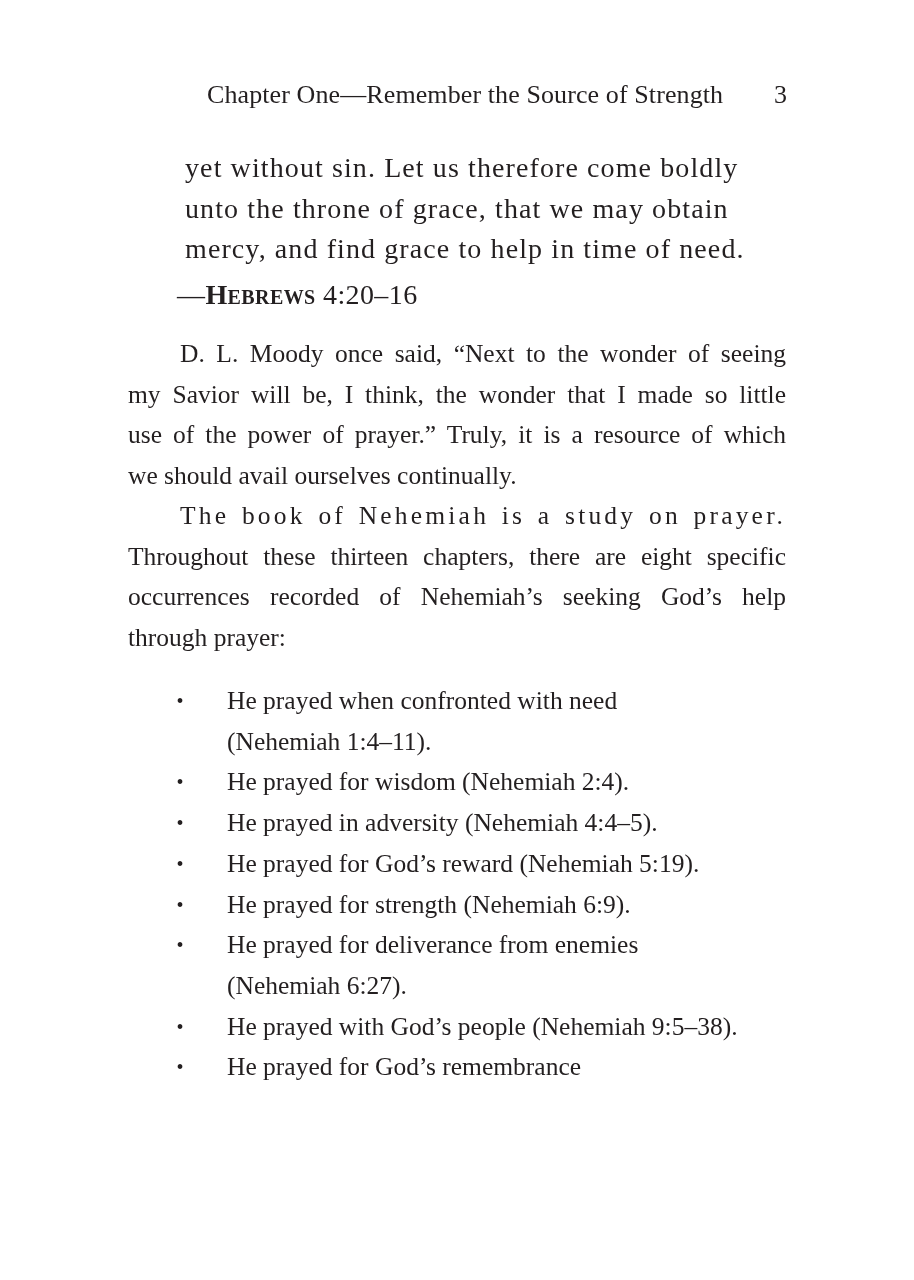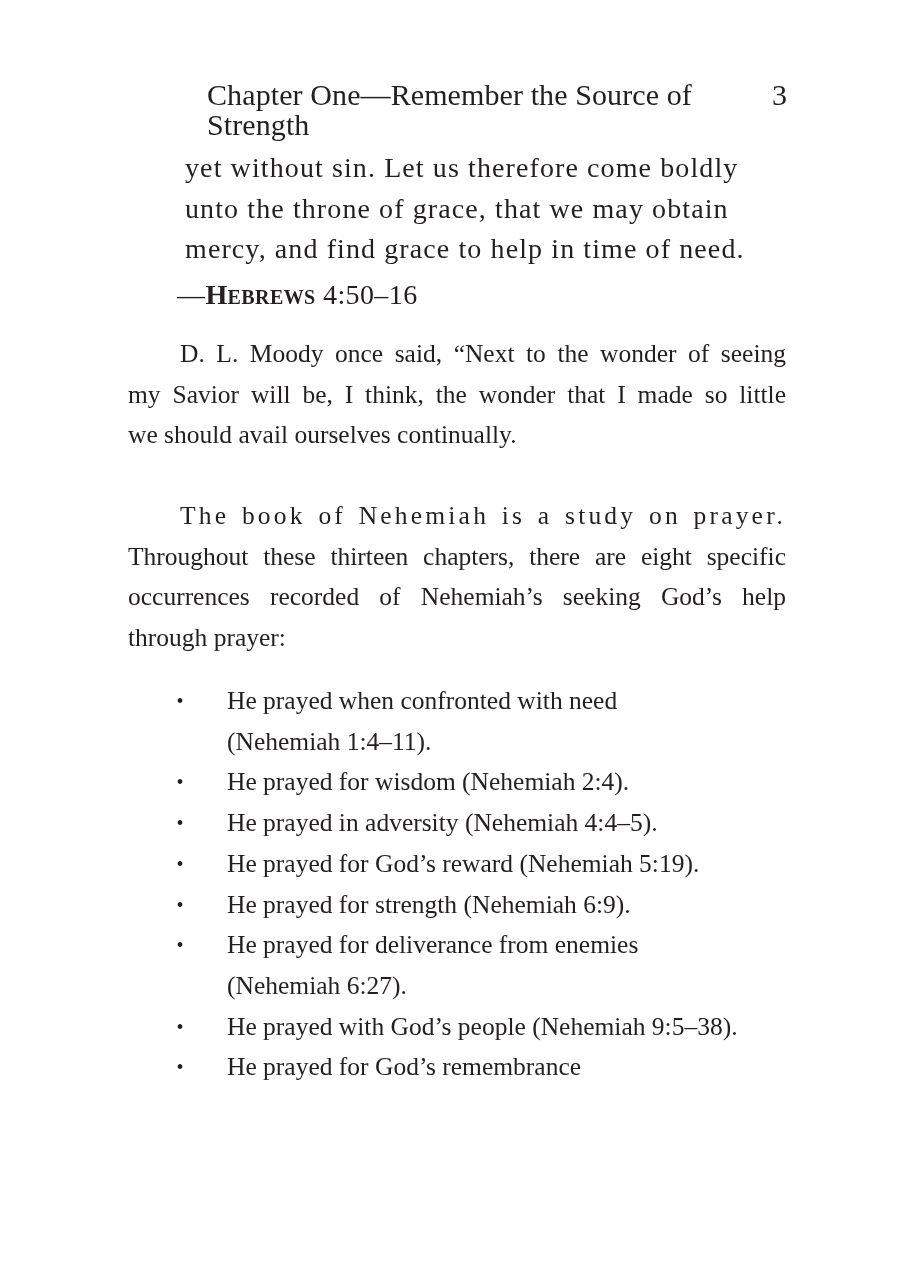--- a/index.html
+++ b/index.html
@@ -14,21 +14,21 @@
       overflow: hidden;
       color: #231f20;
       font-family: "Liberation Serif", "DejaVu Serif", serif;
     }
     .running-head {
       position: absolute;
       top: 80px;
       left: 207px;
       width: 580px;
       height: 30px;
-      font-size: 30px;
+      font-size: 26px;
       line-height: 30px;
     }
     .running-head .title {
       position: absolute;
       left: 0;
       top: 0;
       letter-spacing: 0.1px;
     }
     .running-head .folio {
       position: absolute;
@@ -117,27 +117,28 @@
 <div class="running-head">
   <span class="title">Chapter One—Remember the Source of Strength</span>
   <span class="folio">3</span>
 </div>
 
 <div class="epigraph">
   <span class="line">yet without sin. Let us therefore come boldly</span>
   <span class="line">unto the throne of grace, that we may obtain</span>
   <span class="line">mercy, and find grace to help in time of need.</span>
   <div class="citation">
-    <span>—</span><span class="sc">Hebrews</span><span> 4:50–16</span>
+    <span>—</span><span class="sc">Hebrews</span><span> 4:20–16</span>
   </div>
 </div>
 
 <div class="body-text p1">
   <span class="line indent">D. L. Moody once said, “Next to the wonder of seeing</span>
   <span class="line">my Savior will be, I think, the wonder that I made so little</span>
+  <span class="line">use of the power of prayer.” Truly, it is a resource of which</span>
   <span class="line last">we should avail ourselves continually.</span>
 </div>
 
 <div class="body-text p2">
   <span class="line indent first">The book of Nehemiah is a study on prayer.</span>
   <span class="line">Throughout these thirteen chapters, there are eight specific</span>
   <span class="line">occurrences recorded of Nehemiah’s seeking God’s help</span>
   <span class="line last">through prayer:</span>
 </div>
 

